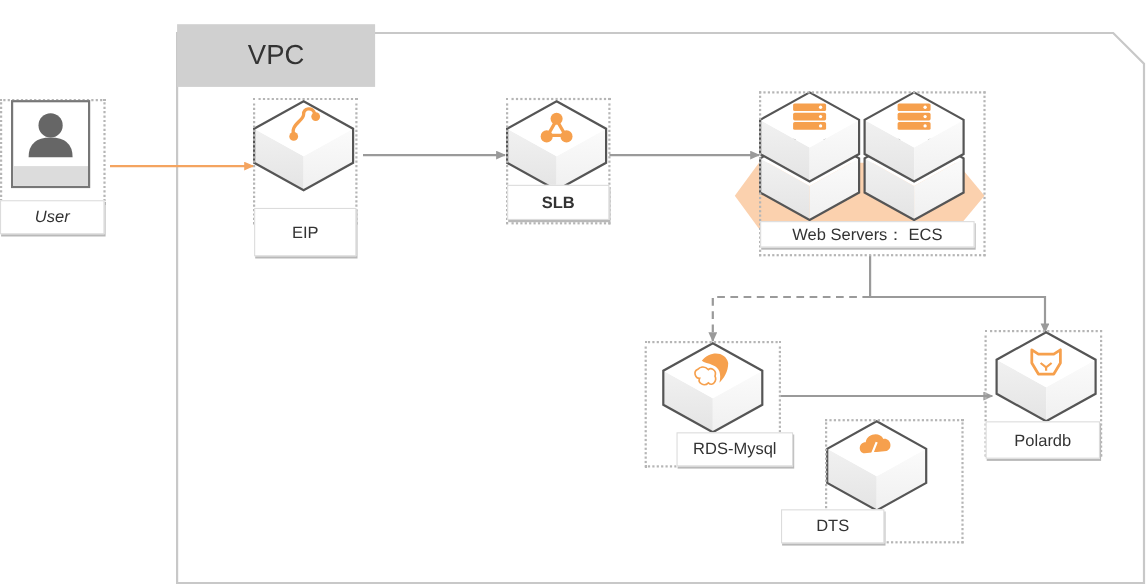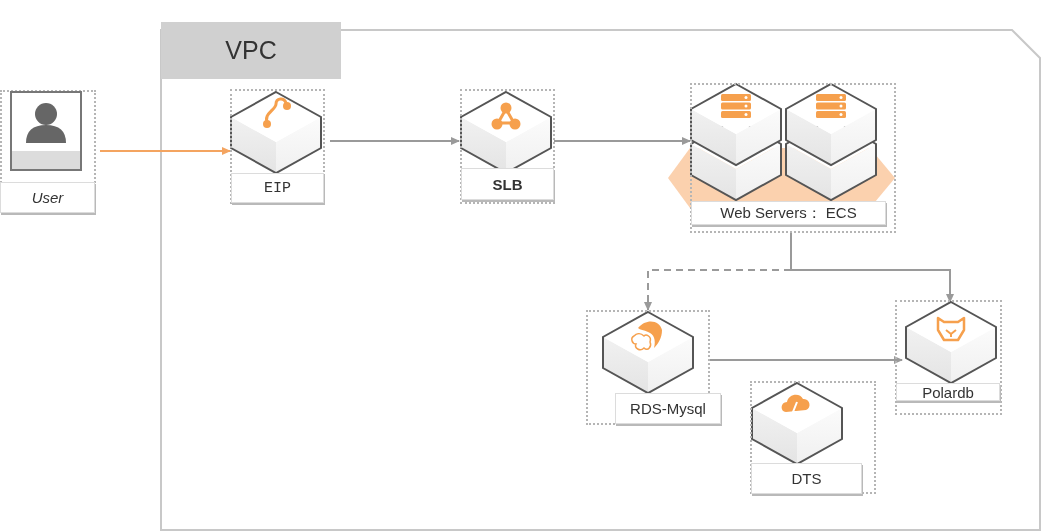--- a/index.html
+++ b/index.html
@@ -150,28 +150,28 @@
 <div style="position:absolute;left:10px;top:91px;width:72px;height:80px;border:2px solid #777;background:#fff;box-sizing:border-box;">
   <svg width="68" height="76" viewBox="0 0 68 76" style="position:absolute;left:0;top:0;">
     <rect x="0" y="58" width="68" height="18" fill="#dcdcdc"></rect>
     <circle cx="34" cy="21" r="11" fill="#666"></circle>
     <path d="M14,50 Q14,32 34,32 Q54,32 54,50 Z" fill="#666"></path>
   </svg>
 </div>
 <div class="lbl" style="left:0;top:182px;width:95px;height:31px;font-style:italic;">User</div>
 
 <div class="dotbox" style="left:230px;top:89px;width:95px;height:115px;"></div>
-<div class="lbl" style="left:231px;top:173px;width:93px;height:30px;font-family:Liberation Mono, monospace;">EIP</div>
+<div class="lbl" style="left:231px;top:189px;width:93px;height:44px;">EIP</div>
 
 <div class="dotbox" style="left:460px;top:89px;width:95px;height:115px;"></div>
 <div class="lbl" style="left:461px;top:168px;width:93px;height:32px;font-weight:bold;">SLB</div>
 
 <div class="dotbox" style="left:690px;top:83px;width:206px;height:150px;"></div>
 <div class="lbl" style="left:691px;top:201px;width:195px;height:24px;">Web Servers： ECS</div>
 
 <div class="dotbox" style="left:586px;top:310px;width:124px;height:115px;"></div>
 <div class="lbl" style="left:587px;top:393px;width:106px;height:31px;margin-left:28px;">RDS-Mysql</div>
 
 <div class="dotbox" style="left:895px;top:300px;width:107px;height:115px;"></div>
-<div class="lbl" style="left:896px;top:383px;width:104px;height:18px;">Polardb</div>
+<div class="lbl" style="left:896px;top:383px;width:104px;height:34px;">Polardb</div>
 
 <div class="dotbox" style="left:750px;top:381px;width:126px;height:113px;"></div>
-<div class="lbl" style="left:751px;top:463px;width:111px;height:31px;">DTS</div>
+<div class="lbl" style="left:710px;top:463px;width:94px;height:31px;">DTS</div>
 
 </body></html>

